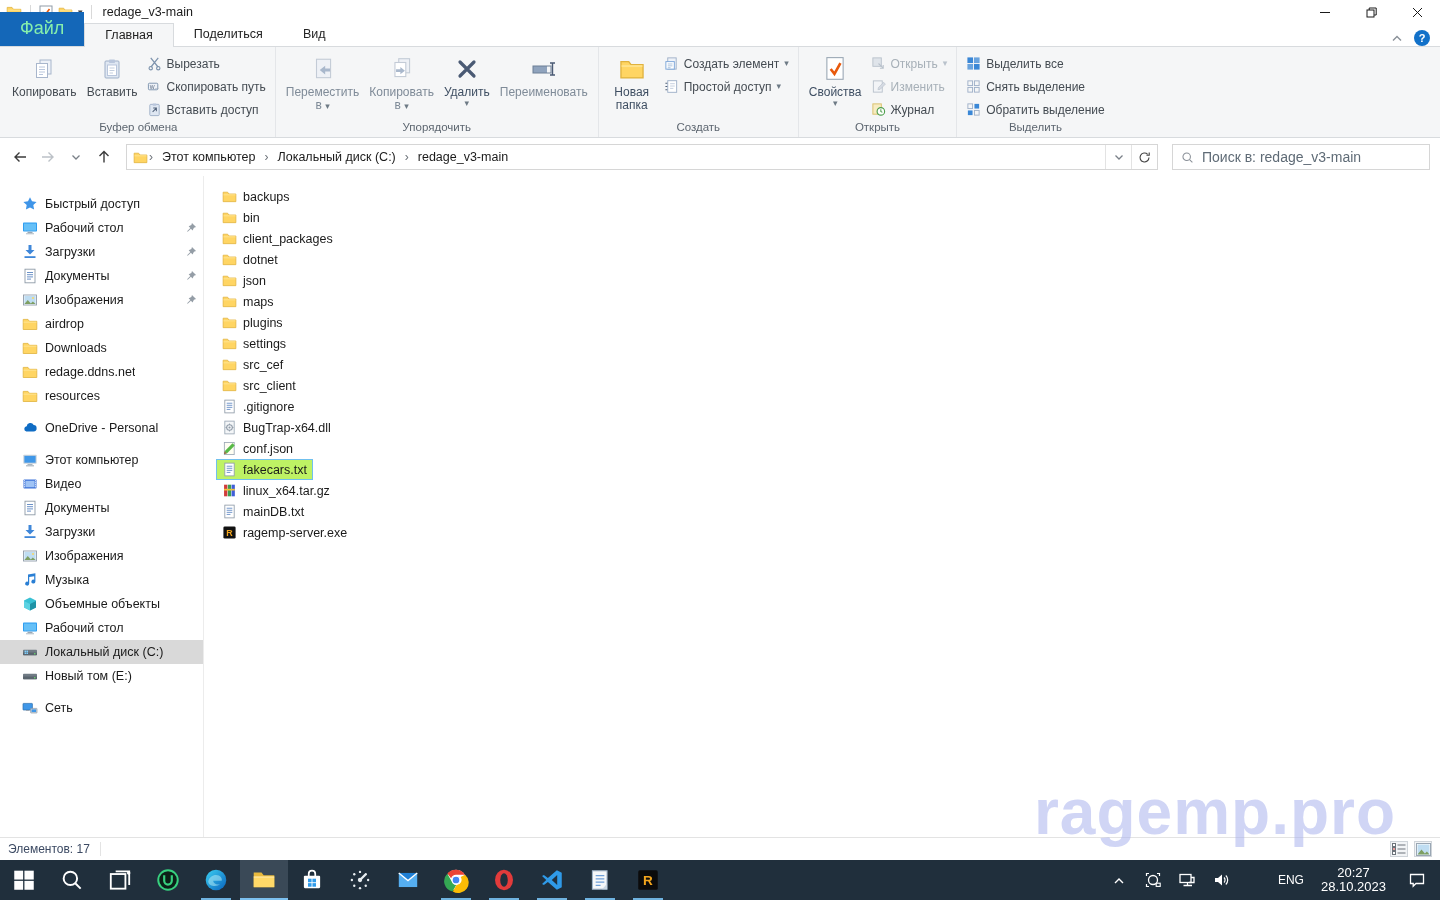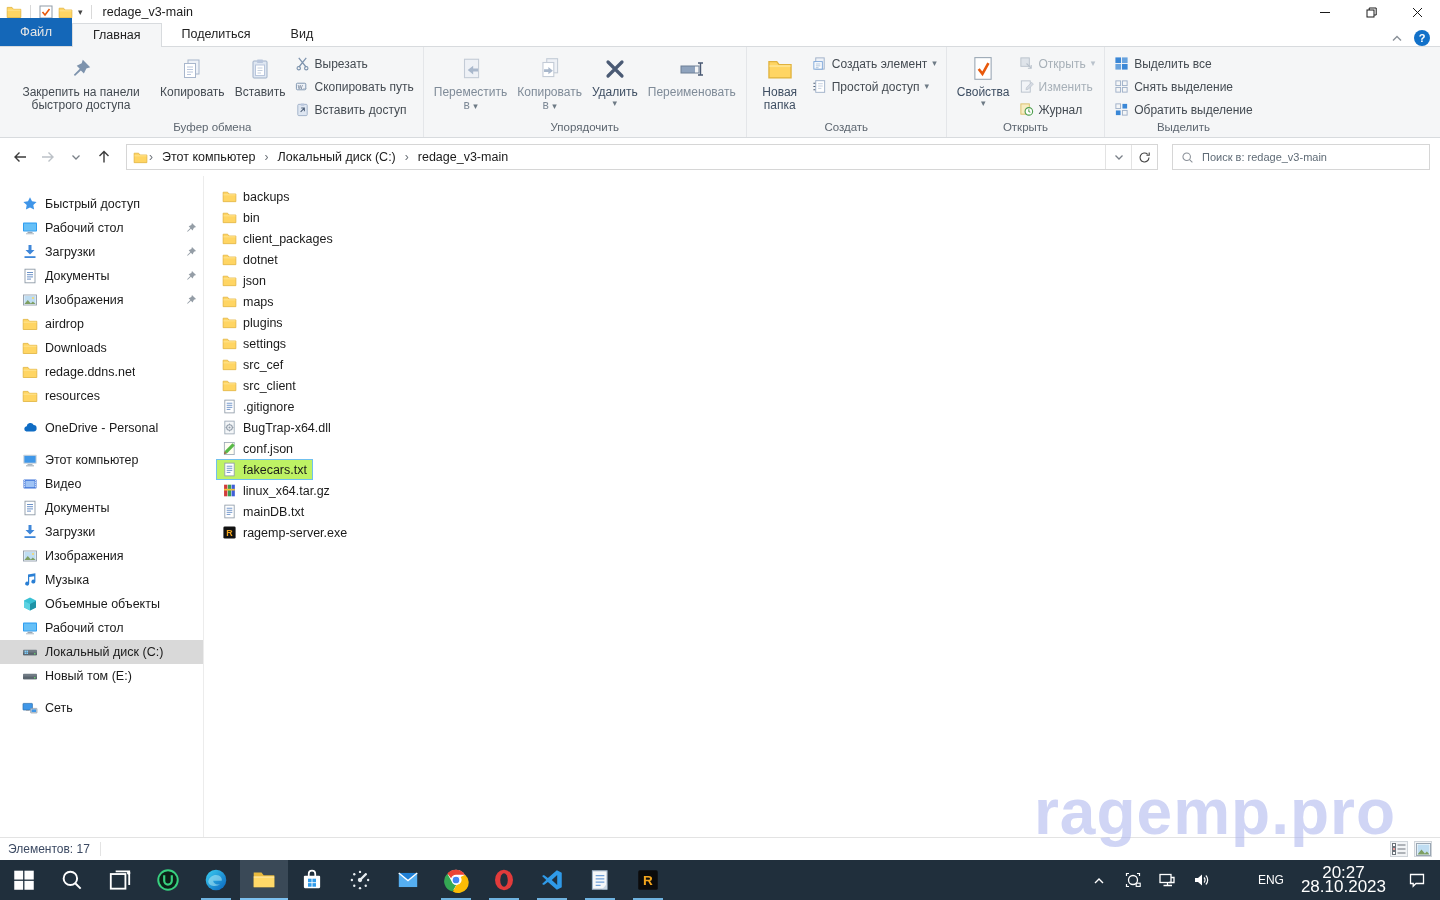--- a/index.html
+++ b/index.html
@@ -12,21 +12,21 @@
   .titlebar { height:24px; display:flex; align-items:center; padding-left:6px; background:#fff; flex:none; }
   .qat { display:flex; align-items:center; gap:5px; }
   .qat .sep { width:1px; height:14px; background:#d9d9d9; margin:0 3px; }
   .qat .qbtn { display:flex; align-items:center; }
   .qat .caret { font-size:9px; color:#444; }
   .win-title { margin-left:8px; font-size:12.5px; }
   .win-controls { margin-left:auto; display:flex; height:24px; }
   .wc { width:46px; display:flex; align-items:center; justify-content:center; }
   
   .tabrow { height:23px; display:flex; align-items:flex-end; background:#fff; border-bottom:1px solid #d8dbde; flex:none; position:relative; }
-  .tab-file { background:#1467b8; color:#e5e5e5; padding:3px 20px 4px; font-size:13px; height:28px; display:flex; align-items:center; }
+  .tab-file { background:#1467b8; color:#86efac; padding:3px 20px 4px; font-size:18px; height:34px; display:flex; align-items:center; }
   .tab { padding:3px 20px 4px; height:23px; display:flex; align-items:center; color:#222; }
   .tab.active { background:#f5f6f7; border:1px solid #d8dbde; border-bottom:none; margin-bottom:-1px; height:24px; }
   .tabrow-right { margin-left:auto; display:flex; align-items:center; gap:12px; padding-right:10px; }
   .help-circle { width:16px; height:16px; border-radius:50%; background:#1271c9; color:#fff; font-size:11px; font-weight:bold; display:flex; align-items:center; justify-content:center; }
 
   
   .ribbon { height:91px; background:#f5f6f7; border-bottom:1px solid #d8dbde; display:flex; flex:none; padding-left:2px; }
   .rgroup { display:flex; flex-direction:column; padding:2px 1px 0; }
   .rgroup + .rgroup { border-left:1px solid #e4e6e9; }
   .rgroup-body { flex:1; display:flex; align-items:flex-start; padding:1px 4px 0; }
@@ -44,21 +44,21 @@
 
   
   .addressrow { height:38px; display:flex; align-items:center; padding:0 10px 0 8px; gap:4px; background:#fff; flex:none; }
   .navbtn { width:24px; height:24px; display:flex; align-items:center; justify-content:center; }
   .crumb-box { flex:1; height:26px; border:1px solid #d6d6d6; display:flex; align-items:center; padding-left:6px; margin-left:6px; background:#fff; }
   .crumb-box .crumbs { display:flex; align-items:center; gap:2px; flex:1; }
   .crumb { padding:0 6px; white-space:nowrap; }
   .crumb-sep { color:#6d737a; font-size:12px; padding:0 1px; }
   .crumb-cell { width:26px; height:24px; display:flex; align-items:center; justify-content:center; border-left:1px solid #e3e3e3; }
   .search-box { width:258px; height:26px; margin-left:10px; border:1px solid #d6d6d6; display:flex; align-items:center; padding:0 8px; gap:8px; background:#fff; }
-  .search-box input { border:none; outline:none; width:100%; font-family:inherit; font-size:11px; color:#0f172a; }
+  .search-box input { border:none; outline:none; width:100%; font-family:inherit; font-size:14px; color:#0f172a; }
   .search-box input::placeholder { color:#5f6b76; opacity:1; }
 
   
   .content { flex:1; display:flex; min-height:0; position:relative; }
   .sidebar { width:204px; flex:none; border-right:1px solid #ececec; padding-top:16px; overflow:hidden; }
   .side-item { height:24px; display:flex; align-items:center; gap:7px; padding-left:22px; padding-right:6px; cursor:default; }
   .side-item.d1 { }
   .side-item.gap { margin-top:8px; }
   .side-item.selected { background:#d9d9d9; }
   .side-item .sicn { width:16px; height:16px; flex:none; }
@@ -80,21 +80,21 @@
   
   .taskbar { height:40px; background:#202f3c; display:flex; align-items:stretch; flex:none; }
   .tb-btn { width:48px; display:flex; align-items:center; justify-content:center; position:relative; }
   .tb-btn.active { background:#3a4957; }
   .tb-btn .run { position:absolute; bottom:0; left:9px; right:9px; height:2px; background:#6fb3e0; }
   .tb-btn.active .run { left:0; right:0; background:#7cc0ef; }
   .ticn { width:26px; height:26px; }
   .tray { margin-left:auto; display:flex; align-items:center; gap:4px; padding-right:4px; }
   .tray-ic { width:30px; height:40px; display:flex; align-items:center; justify-content:center; }
   .tray-lang { color:#fff; font-size:12px; width:36px; text-align:center;margin-left:33px; }
-  .tray-clock { color:#fff; font-size:17px; text-align:center; line-height:14px; padding:0 8px; }
+  .tray-clock { color:#fff; font-size:13px; text-align:center; line-height:14px; padding:0 8px; }
   .tray-ac { width:38px; height:40px; display:flex; align-items:center; justify-content:center; }
 </style>
 </head>
 <body>
 
 <svg class="defs" aria-hidden="true">
   <defs>
     <linearGradient id="gE" x1="0" y1="0" x2="1" y2="1">
         <stop offset="0" stop-color="#3bd0f2"></stop>
         <stop offset="1" stop-color="#0a63bd"></stop>
@@ -344,28 +344,20 @@
         </svg>
       </span>
     <span class="help-circle">?</span>
   </div>
 </div>
 
 <div class="ribbon">
 
   <div class="rgroup">
     <div class="rgroup-body">
-      <div class="rbig two-line">
-        <span class="ric">
-            <svg width="22" height="22" viewBox="0 0 16 16">
-              <path fill="#7d93ad" d="M9.3 1.3l5.4 5.4-2.8 1-1.8 3.6-2.2-2.2L3.6 13l-.8-.8 4.3-4.3L4.9 5.7l3.6-1.8z"></path>
-            </svg>
-          </span>
-        <span class="rlabel">Закрепить на панели быстрого доступа</span>
-      </div>
       <div class="rbig">
         <span class="ric">
             <svg width="24" height="24" viewBox="0 0 24 24">
               <rect x="8" y="3" width="11" height="14" fill="#eef2f8" stroke="#a8b6cc"></rect>
               <rect x="4.5" y="6.5" width="11" height="14" fill="#fff" stroke="#a8b6cc"></rect>
               <path d="M7 10h6M7 12.5h6M7 15h6M7 17.5h4" stroke="#b9c6dc"></path>
             </svg>
           </span>
         <span class="rlabel">Копировать</span>
       </div>

